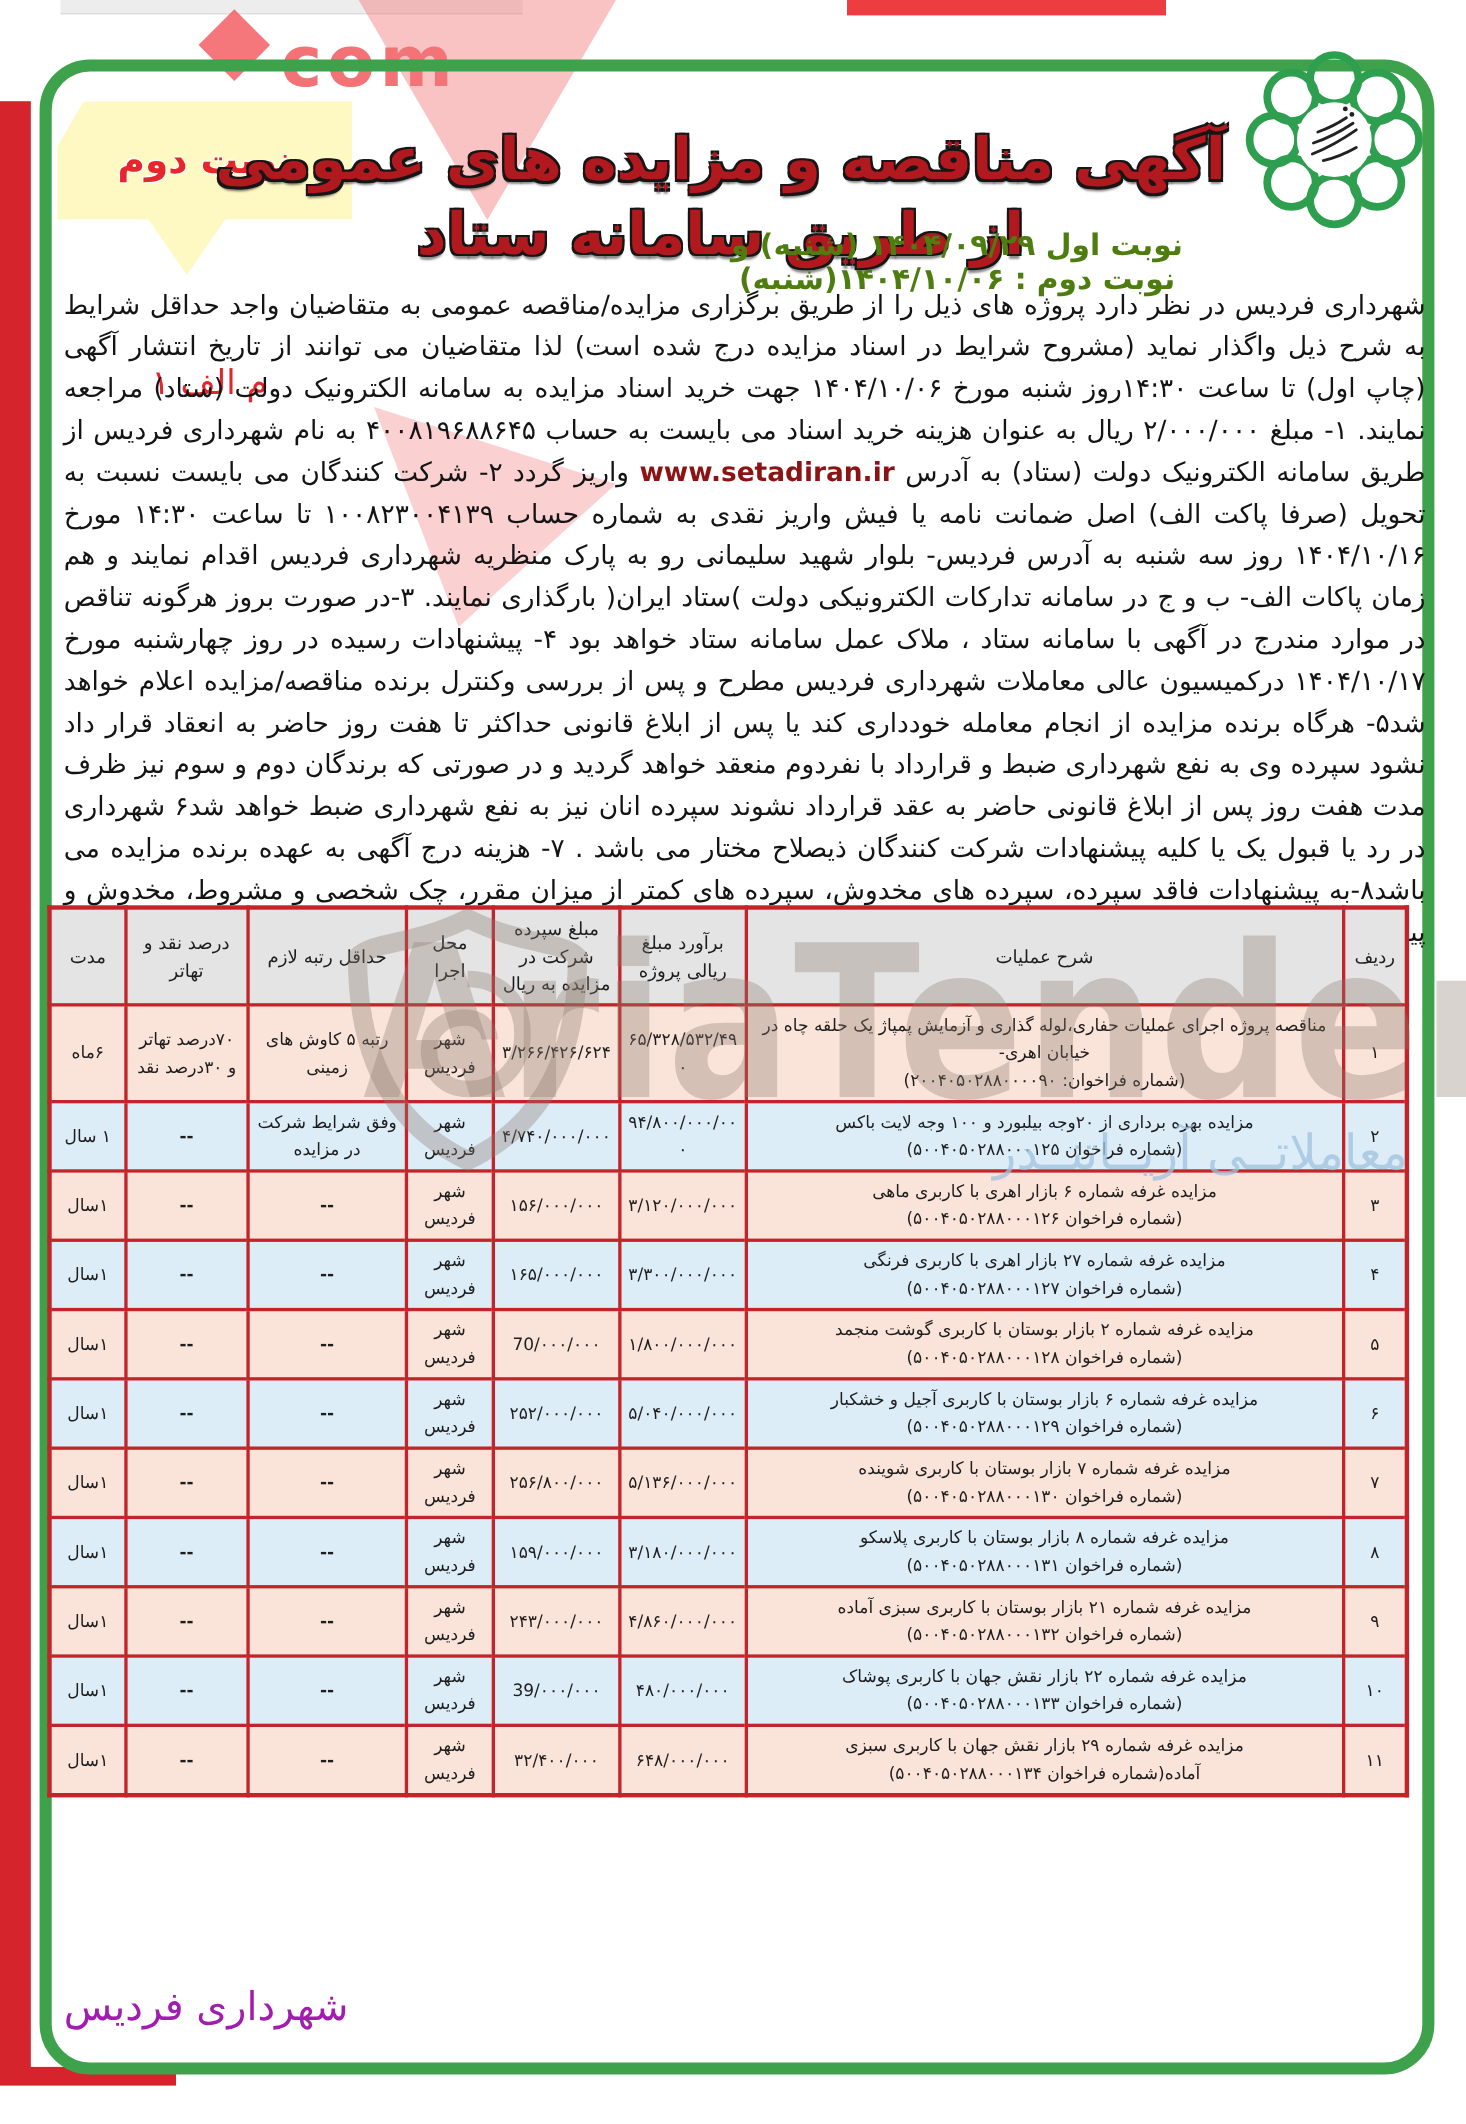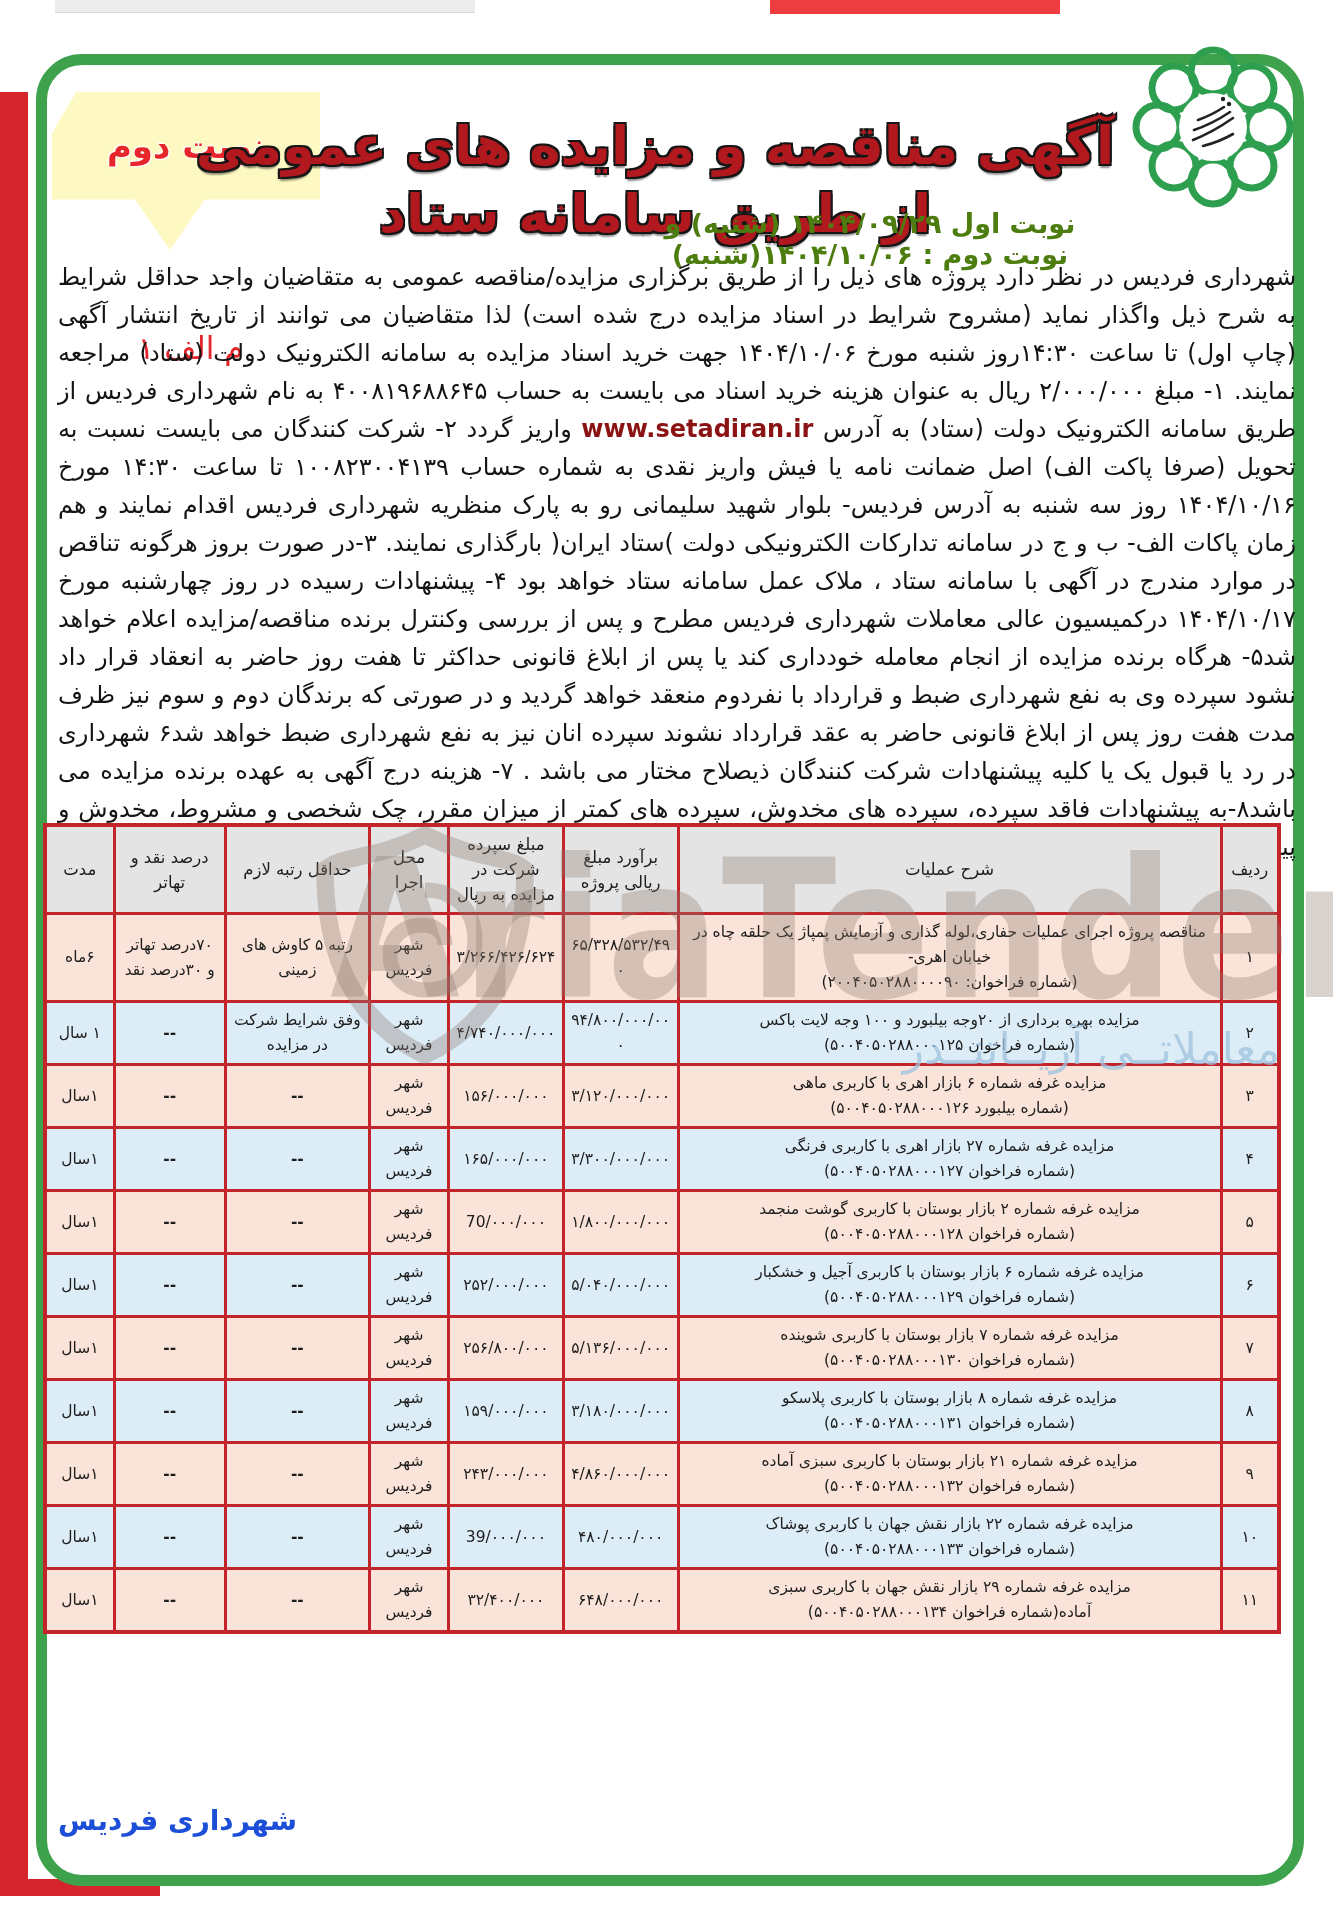--- a/index.html
+++ b/index.html
@@ -75,32 +75,38 @@
     position:absolute;left:330px;top:818px;width:980px;
     font-size:168px;font-weight:bold;color:#8d7b70;opacity:.33;letter-spacing:2px;
     transform:scaleY(1.15);transform-origin:top;white-space:nowrap;direction:ltr;text-align:left;
   }
   .wm-shield{position:absolute;left:300px;top:820px;width:250px;height:250px;opacity:.35;}
   .wm-persian{
     position:absolute;left:330px;top:1023px;width:950px;direction:rtl;
     font-size:44px;color:#9fc2de;opacity:.75;letter-spacing:6px;white-space:nowrap;
   }
   
-  .footer-sign{position:absolute;left:58px;top:1804px;z-index:2;font-size:28px;font-weight:bold;color:#1d4ed8;}
+  .footer-sign{position:absolute;left:58px;top:1804px;z-index:2;font-size:36px;font-weight:normal;color:#a21caf;}
 </style>
 </head>
 <body>
 
 <div class="page">
 
   <div class="top-gray-strip"></div>
   <div class="top-red-band"></div>
   <div class="red-strip"></div>
   <div class="red-strip-foot"></div>
 
+  <div class="wm-topleft">
+    <div class="wm-diamond"></div>
+    <div class="wm-com">com</div>
+    <div class="wm-tri1"></div>
+    <div class="wm-tri2"></div>
+  </div>
 
   <div class="frame"></div>
 
   <div class="badge">
     <span>نوبت دوم</span>
   </div>
 
   <h1 class="doc-title">آگهی مناقصه و مزایده های عمومی از طریق سامانه ستاد</h1>
 
   <div class="logo">
@@ -182,21 +188,21 @@
     <td class="num">۴/۷۴۰/۰۰۰/۰۰۰</td>
     <td>شهر فردیس</td>
     <td>وفق شرایط شرکت در مزایده</td>
     <td class="dash">--</td>
     <td>۱ سال</td>
   </tr>
         <tr class="row-pink">
     <td>۳</td>
     <td>
       <span>مزایده غرفه شماره ۶ بازار اهری با کاربری ماهی</span>
-      <span class="callout">(شماره بیلبورد ۵۰۰۴۰۵۰۲۸۸۰۰۰۱۲۶)</span>
+      <span class="callout">(شماره فراخوان ۵۰۰۴۰۵۰۲۸۸۰۰۰۱۲۶)</span>
     </td>
     <td class="num">۳/۱۲۰/۰۰۰/۰۰۰</td>
     <td class="num">۱۵۶/۰۰۰/۰۰۰</td>
     <td>شهر فردیس</td>
     <td class="dash">--</td>
     <td class="dash">--</td>
     <td>۱سال</td>
   </tr>
         <tr class="row-blue">
     <td>۴</td>

